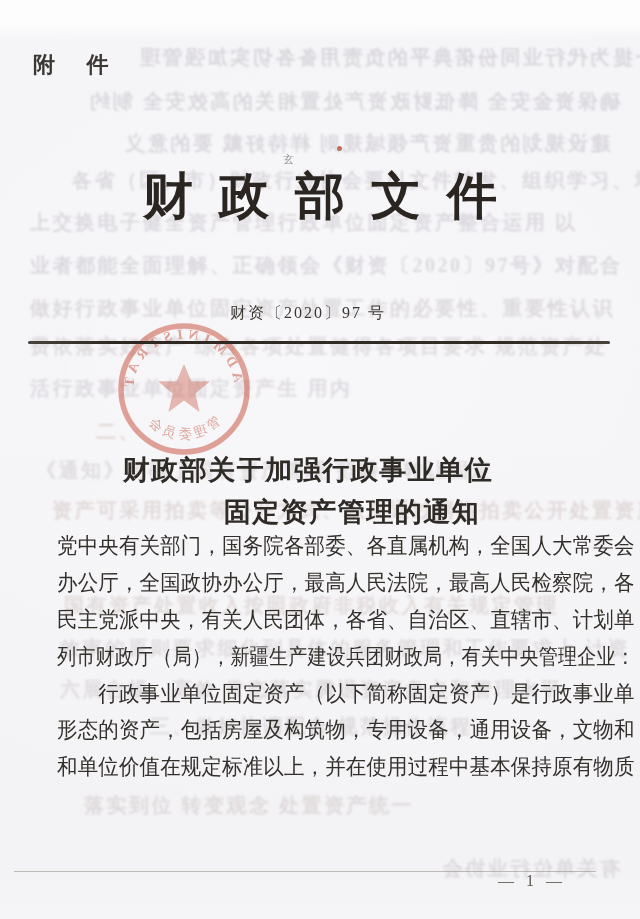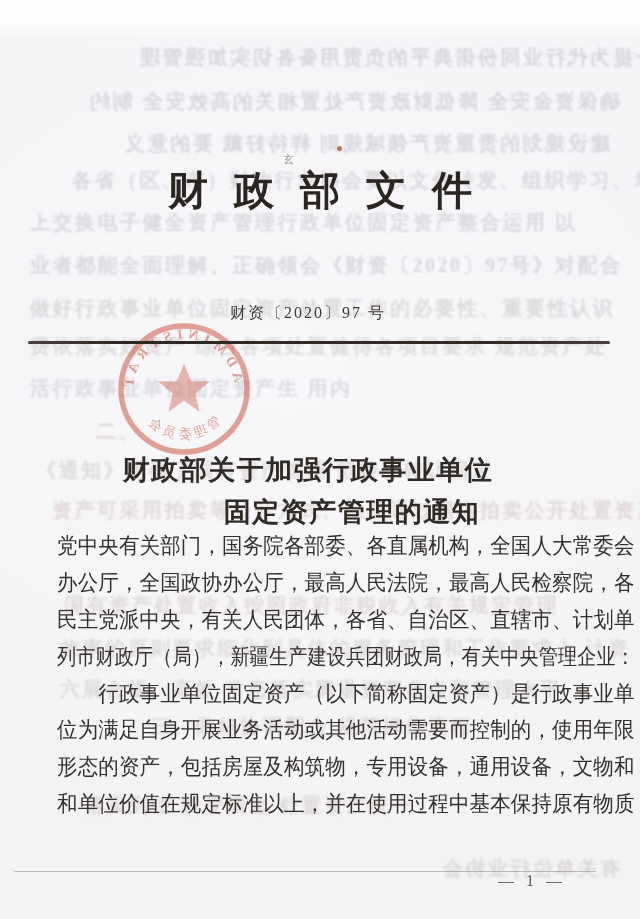--- a/index.html
+++ b/index.html
@@ -29,21 +29,21 @@
     opacity:.48;filter:blur(.6px);
     transform:scaleX(-1);
   }
   
   .attachment{
     position:absolute;left:33px;top:50px;
     font-size:22px;letter-spacing:13px;color:#3b3733;font-weight:bold;
   }
   .big-title{
     position:absolute;left:0;top:163px;width:640px;text-align:center;
-    font-size:40px;font-weight:bold;color:#2b2522;
+    font-size:50px;font-weight:bold;color:#2b2522;
     letter-spacing:26px;text-indent:26px;white-space:nowrap;
   }
   .doc-number{
     position:absolute;left:0;top:303px;width:616px;text-align:center;
     font-size:16px;color:#3d3833;letter-spacing:2px;
   }
   .red-rule{
     position:absolute;left:28px;top:341px;width:582px;height:3px;
     background:linear-gradient(90deg,#4a423c,#2e2823 15%,#332c26 85%,#4a423c);
     border-radius:2px;
@@ -127,20 +127,21 @@
     <text fill="#c4442f" font-size="14" font-weight="bold" letter-spacing="5">
       <textPath href="#sealArcTop" startOffset="8%">ADMINISTRATION</textPath>
     </text>
     <path id="sealArcBottom" d="M -44 22 A 49 49 0 0 0 44 22" fill="none"></path>
     <text fill="#c4442f" font-size="13" letter-spacing="4">
       <textPath href="#sealArcBottom" startOffset="12%">管理委员会</textPath>
     </text>
     <path fill="#c4442f" fill-opacity=".75" d="M0,-25 L7.3,-7.7 L26,-7.7 L11.4,4.4 L15.5,23 L0,11.5 L-15.5,23 L-11.4,4.4 L-26,-7.7 L-7.3,-7.7 Z"></path>
   </svg>
 
+  <div class="attachment">附 件</div>
 
   <div class="big-title">财政部文件</div>
 
   <div class="doc-number">财资〔2020〕97 号</div>
 
   <div class="red-rule"></div>
 
   <div class="artifact-dot"></div>
   <div class="artifact-mark">玄</div>
 
@@ -152,21 +153,20 @@
       <div class="body-line"><span style="transform: scaleX(0.92926);">党中央有关部门，国务院各部委、各直属机构，全国人大常委会</span></div>
 
       <div class="body-line"><span style="transform: scaleX(0.92926);">办公厅，全国政协办公厅，最高人民法院，最高人民检察院，各</span></div>
 
       <div class="body-line"><span style="transform: scaleX(0.92926);">民主党派中央，有关人民团体，各省、自治区、直辖市、计划单</span></div>
 
       <div class="body-line"><span style="transform: scaleX(0.867868);">列市财政厅（局），新疆生产建设兵团财政局，有关中央管理企业：</span></div>
 
       <div class="body-line"><span style="transform: scaleX(0.92926);">　　行政事业单位固定资产（以下简称固定资产）是行政事业单</span></div>
 
-      <div class="body-line"><span style="transform: scaleX(0.92926);">位为满足自身开展业务活动或其他活动需要而控制的，使用年限</span></div>
 
       <div class="body-line"><span style="transform: scaleX(0.92926);">形态的资产，包括房屋及构筑物，专用设备，通用设备，文物和</span></div>
 
       <div class="body-line"><span style="transform: scaleX(0.92926);">和单位价值在规定标准以上，并在使用过程中基本保持原有物质</span></div>
 
     </div>
 
   <div class="footer-rule"></div>
   <div class="page-number">— 1 —</div>
 

